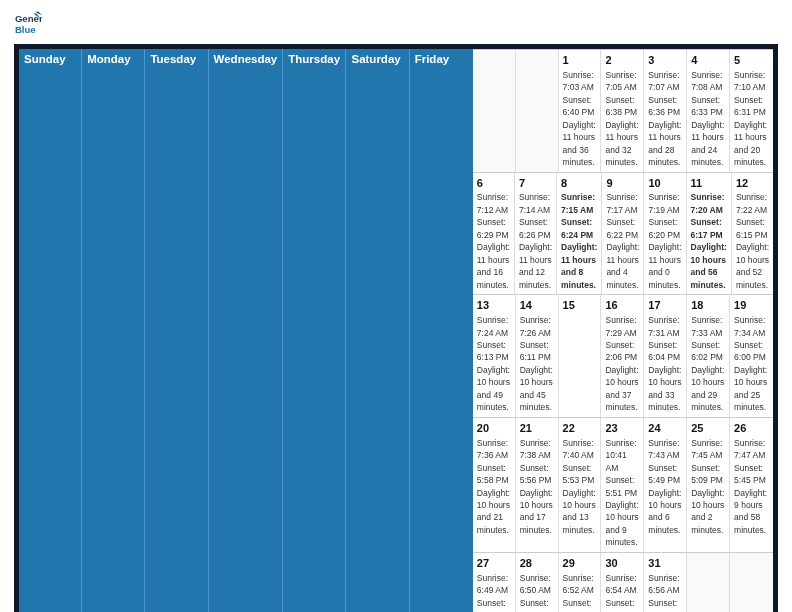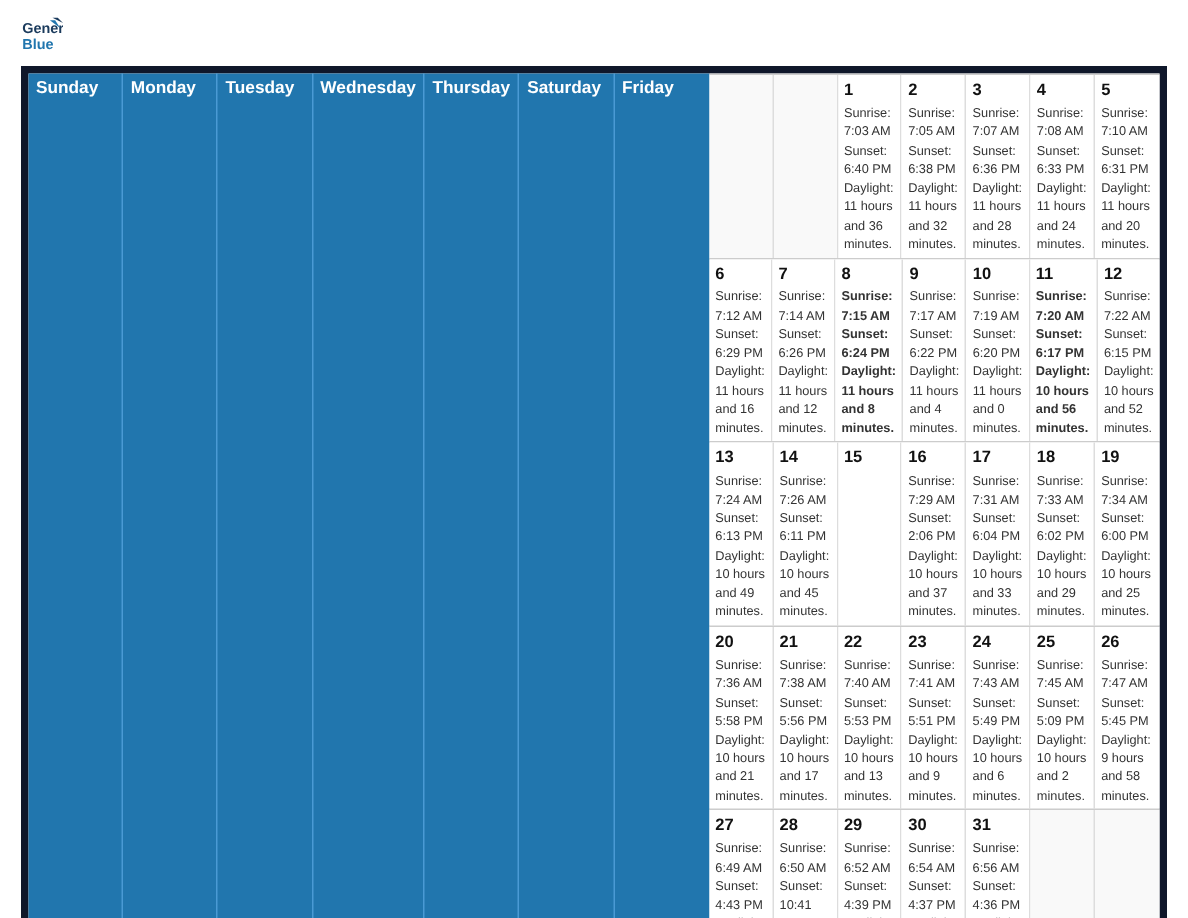--- a/index.html
+++ b/index.html
@@ -196,21 +196,21 @@
         <div class="cal-row">
           <div class="cal-cell"><span class="day-num">20</span><span class="info" style="white-space: pre-line;">Sunrise: 7:36 AM
 Sunset: 5:58 PM
 Daylight: 10 hours and 21 minutes.</span></div>
           <div class="cal-cell"><span class="day-num">21</span><span class="info" style="white-space: pre-line;">Sunrise: 7:38 AM
 Sunset: 5:56 PM
 Daylight: 10 hours and 17 minutes.</span></div>
           <div class="cal-cell"><span class="day-num">22</span><span class="info" style="white-space: pre-line;">Sunrise: 7:40 AM
 Sunset: 5:53 PM
 Daylight: 10 hours and 13 minutes.</span></div>
-          <div class="cal-cell"><span class="day-num">23</span><span class="info" style="white-space: pre-line;">Sunrise: 7:41 AM
+          <div class="cal-cell"><span class="day-num">23</span><span class="info" style="white-space: pre-line;">Sunrise: 10:41 AM
 Sunset: 5:51 PM
 Daylight: 10 hours and 9 minutes.</span></div>
           <div class="cal-cell"><span class="day-num">24</span><span class="info" style="white-space: pre-line;">Sunrise: 7:43 AM
 Sunset: 5:49 PM
 Daylight: 10 hours and 6 minutes.</span></div>
           <div class="cal-cell"><span class="day-num">25</span><span class="info" style="white-space: pre-line;">Sunrise: 7:45 AM
 Sunset: 5:09 PM
 Daylight: 10 hours and 2 minutes.</span></div>
           <div class="cal-cell"><span class="day-num">26</span><span class="info" style="white-space: pre-line;">Sunrise: 7:47 AM
 Sunset: 5:45 PM

